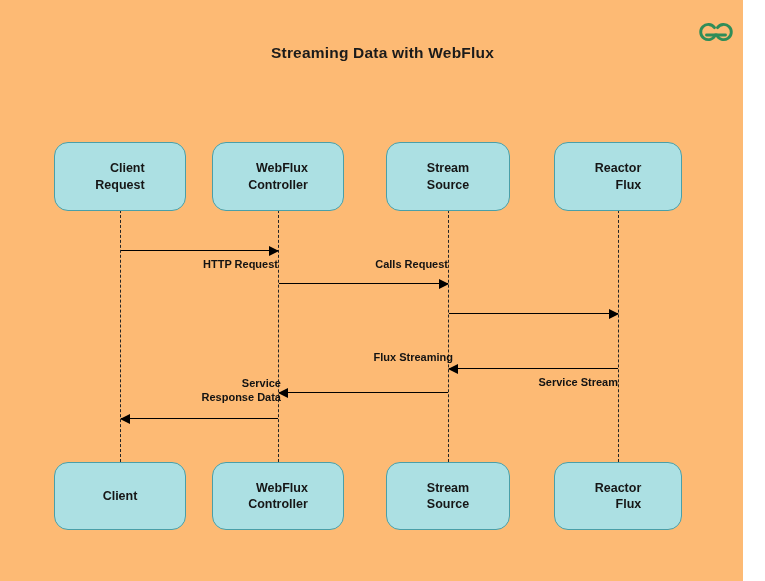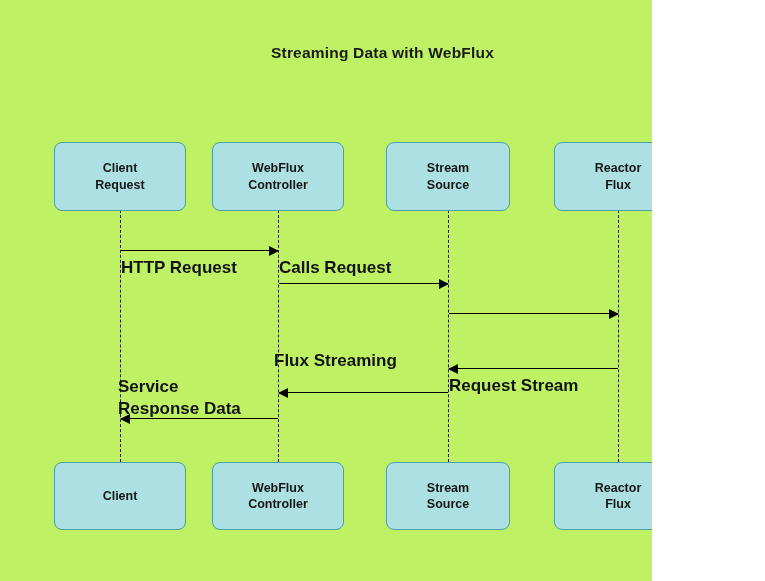--- a/index.html
+++ b/index.html
@@ -5,23 +5,23 @@
   html, body {
     margin: 0;
     padding: 0;
     background: #ffffff;
   }
   body {
     font-family: "Liberation Sans", sans-serif;
   }
   #canvas {
     position: relative;
-    width: 652px;
+    width: 743px;
     height: 581px;
-    background: #bef264;
+    background: #fdba74;
     overflow: hidden;
   }
 
   
   #diagram-title {
     position: absolute;
     left: 0;
     top: 44px;
     width: 765px;
     text-align: center;
@@ -39,25 +39,25 @@
     width: 44px;
     height: 30px;
   }
 
   
   .actor-box {
     position: absolute;
     box-sizing: border-box;
     background: #ACE0E3;
     border: 1.4px solid #4A9FA8;
-    border-radius: 8px;
+    border-radius: 14px;
     display: flex;
     align-items: center;
     justify-content: center;
-    text-align: center;
+    text-align: right;
     font-size: 12.5px;
     font-weight: bold;
     color: #161616;
     line-height: 1.32;
   }
   .actor-box .label-line { display: block; }
 
   
   .lifeline {
     position: absolute;
@@ -84,22 +84,22 @@
     border-left: 10px solid #000000;
   }
   .msg-arrow.dir-left .head {
     left: -1px;
     border-right: 10px solid #000000;
   }
 
   
   .msg-label {
     position: absolute;
-    text-align: left;
-    font-size: 17px;
+    text-align: right;
+    font-size: 11px;
     font-weight: bold;
     color: #131313;
     line-height: 1.30;
     white-space: nowrap;
   }
   .msg-label .label-line { display: block; }
 </style>
 </head>
 <body>
 
@@ -192,21 +192,21 @@
   </div>
 
   <div class="msg-arrow dir-right" style="left:449px; top:313px; width:169px;">
     <span class="head"></span>
   </div>
 
   <div class="msg-arrow dir-left" style="left:449px; top:368px; width:169px;">
     <span class="head"></span>
   </div>
   <div class="msg-label" style="left:449px; top:375px; width:169px;">
-    <span class="label-line">Request Stream</span>
+    <span class="label-line">Service Stream</span>
   </div>
 
   <div class="msg-arrow dir-left" style="left:279px; top:392px; width:169px;">
     <span class="head"></span>
   </div>
   <div class="msg-label" style="left:274px; top:350px; width:179px;">
     <span class="label-line">Flux Streaming</span>
   </div>
 
   <div class="msg-arrow dir-left" style="left:121px; top:418px; width:157px;">

